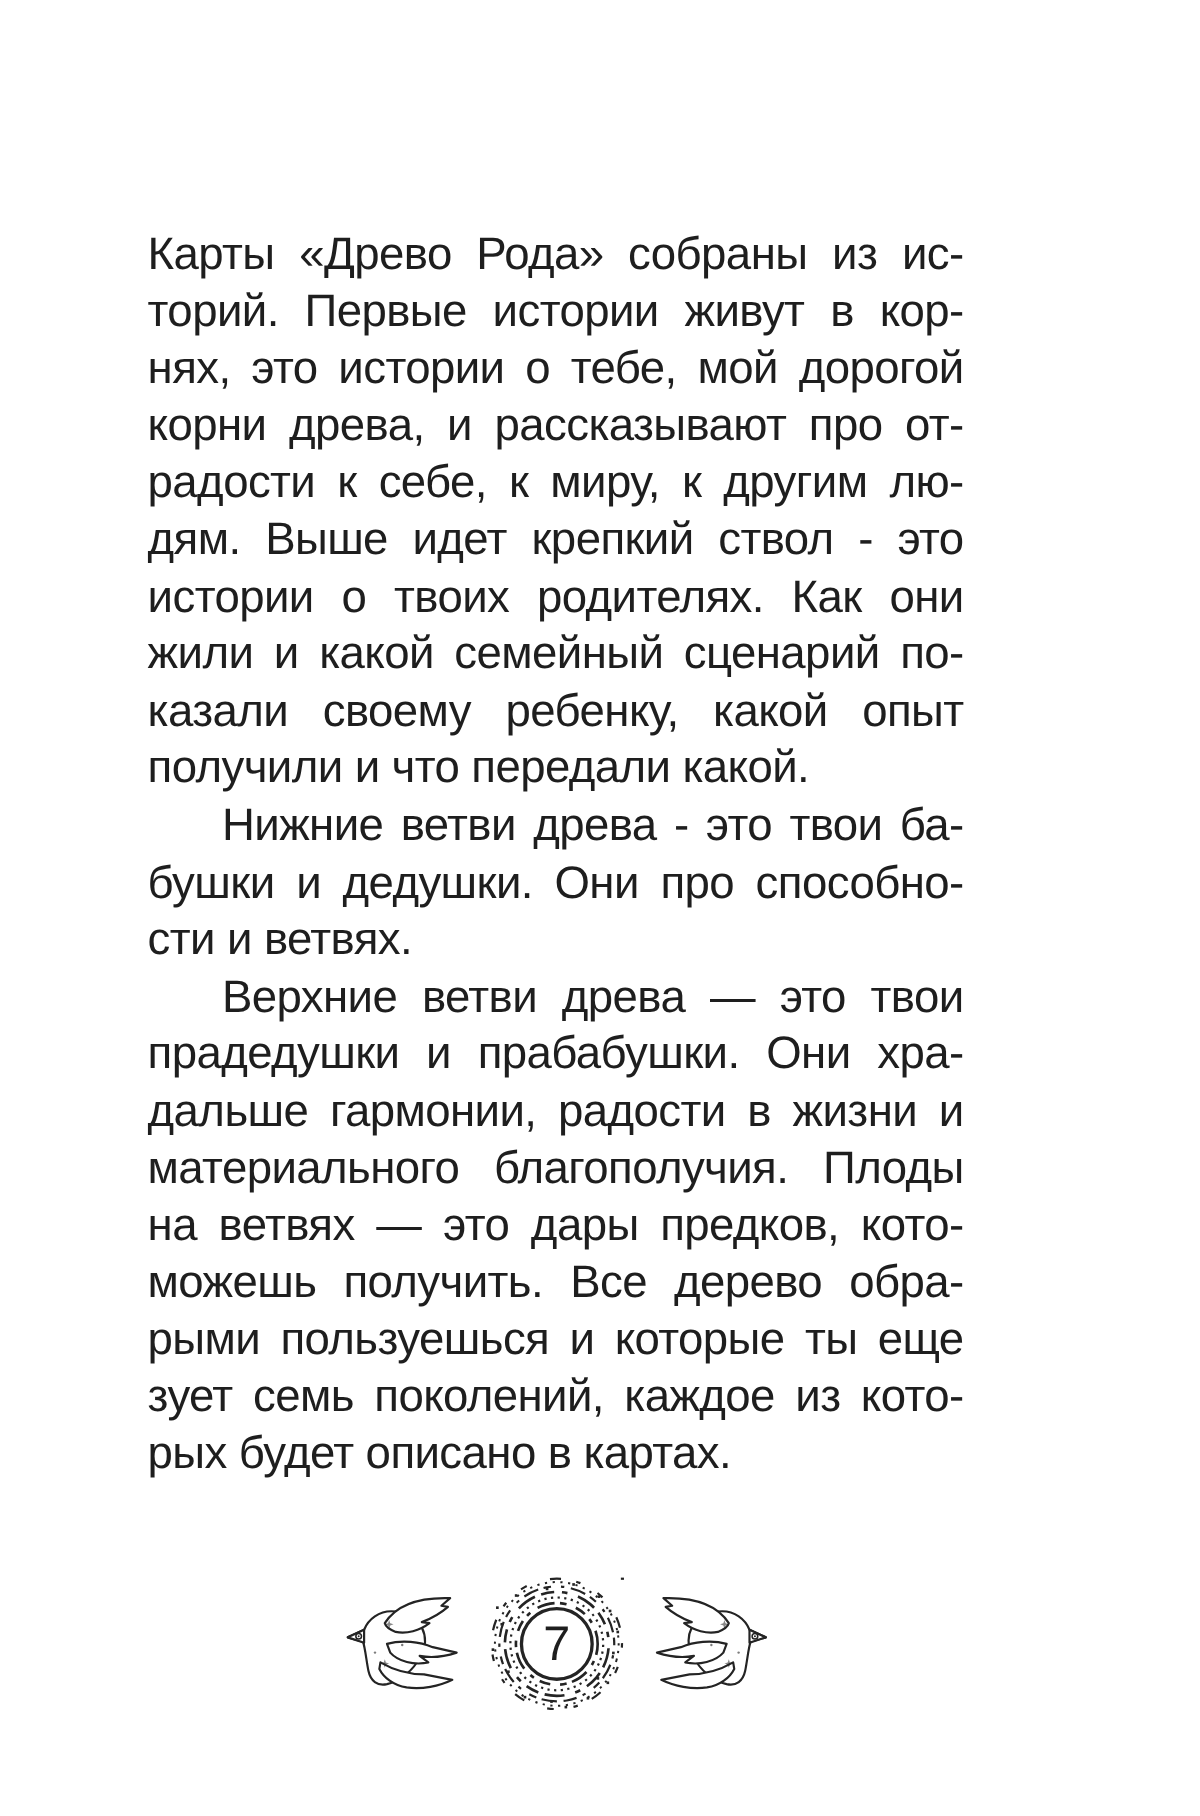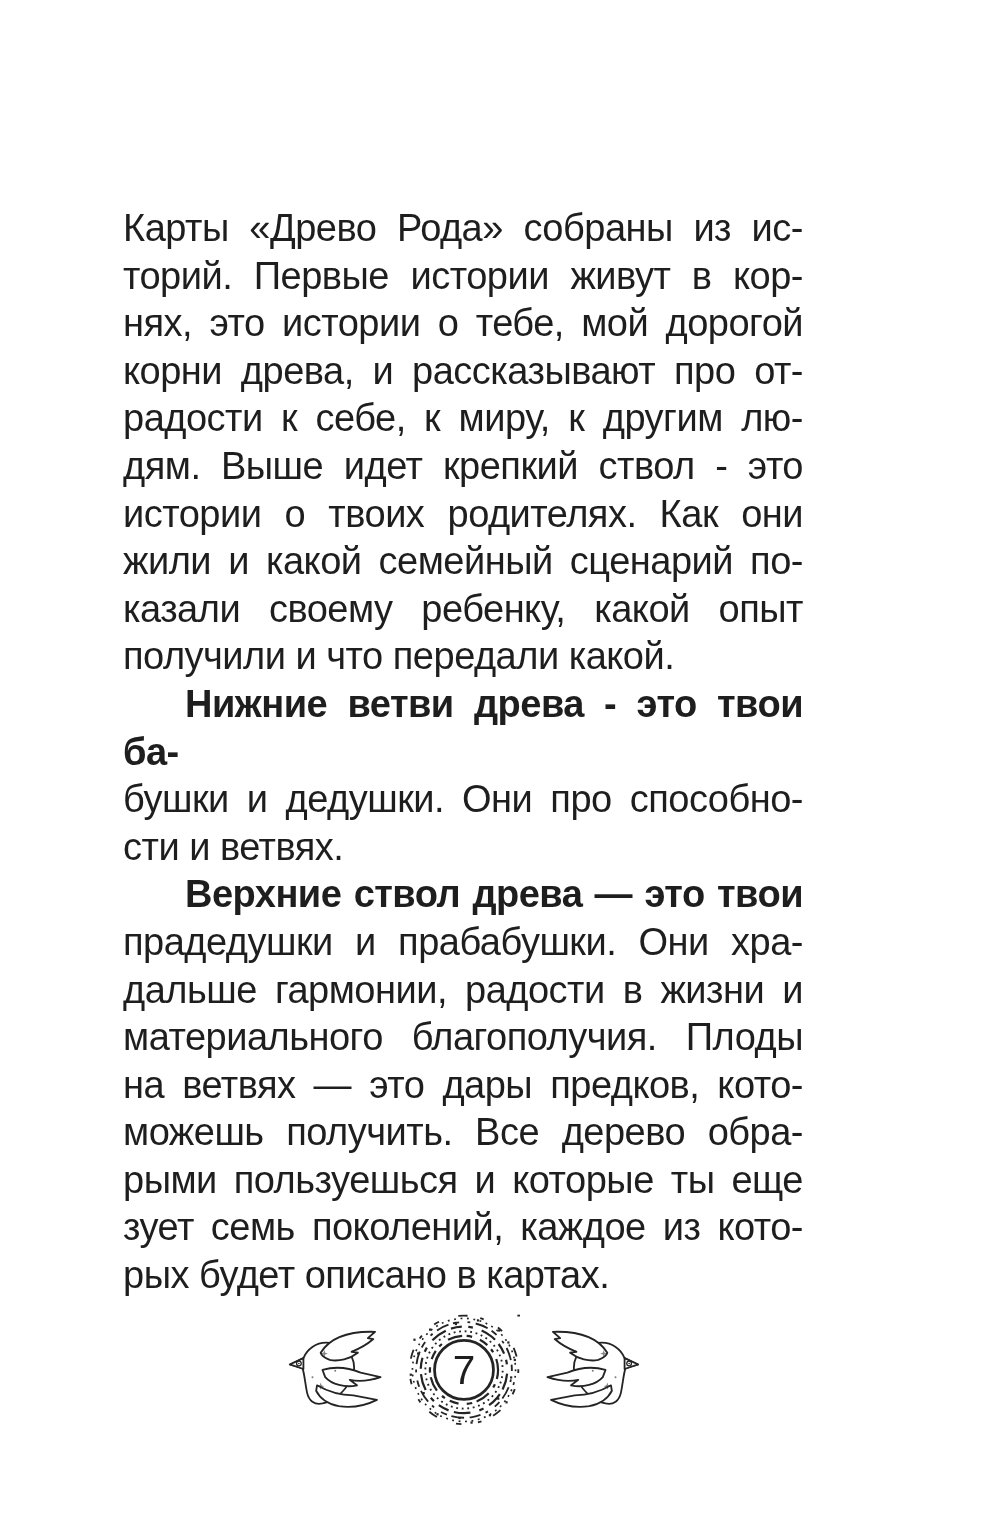--- a/index.html
+++ b/index.html
@@ -11,40 +11,39 @@
     height: 1513px;
     background: #ffffff;
     overflow: hidden;
     font-family: "Liberation Sans", "DejaVu Sans", sans-serif;
     color: #1e1e1e;
   }
 
   .text-block {
     position: absolute;
     left: 123px;
-    top: 205px;
+    top: 189px;
     width: 680px;
     font-size: 38px;
     font-weight: 300;
     line-height: 47.6px;
     letter-spacing: -0.5px;
     color: #1e1e1e;
   }
 
   .line {
     text-align: justify;
     text-align-last: justify;
     white-space: normal;
   }
   .line.last {
     text-align-last: left;
   }
   .line.indent {
     text-indent: 62px;
-    font-weight: bold;
   }
 
   .footer {
     position: absolute;
     left: 288px;
     top: 1306px;
     width: 352px;
     height: 126px;
     display: flex;
     align-items: center;
@@ -67,21 +66,21 @@
       <div class="line">корни древа, и рассказывают про от-</div>
       <div class="line">радости к себе, к миру, к другим лю-</div>
       <div class="line">дям. Выше идет крепкий ствол - это</div>
       <div class="line">истории о твоих родителях. Как они</div>
       <div class="line">жили и какой семейный сценарий по-</div>
       <div class="line">казали своему ребенку, какой опыт</div>
       <div class="line last">получили и что передали какой.</div>
       <div class="line indent">Нижние ветви древа - это твои ба-</div>
       <div class="line">бушки и дедушки. Они про способно-</div>
       <div class="line last">сти и ветвях.</div>
-      <div class="line indent">Верхние ствол древа — это твои</div>
+      <div class="line indent">Верхние ветви древа — это твои</div>
       <div class="line">прадедушки и прабабушки. Они хра-</div>
       <div class="line">дальше гармонии, радости в жизни и</div>
       <div class="line">материального благополучия. Плоды</div>
       <div class="line">на ветвях — это дары предков, кото-</div>
       <div class="line">можешь получить. Все дерево обра-</div>
       <div class="line">рыми пользуешься и которые ты еще</div>
       <div class="line">зует семь поколений, каждое из кото-</div>
       <div class="line last">рых будет описано в картах.</div>
     </div>
 

